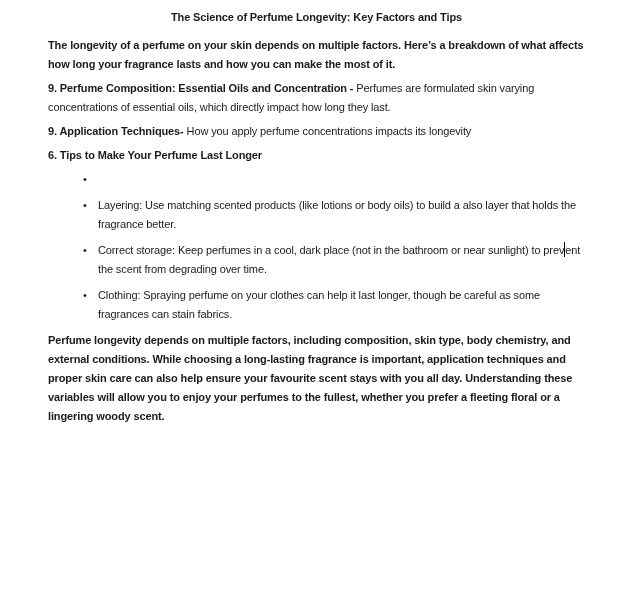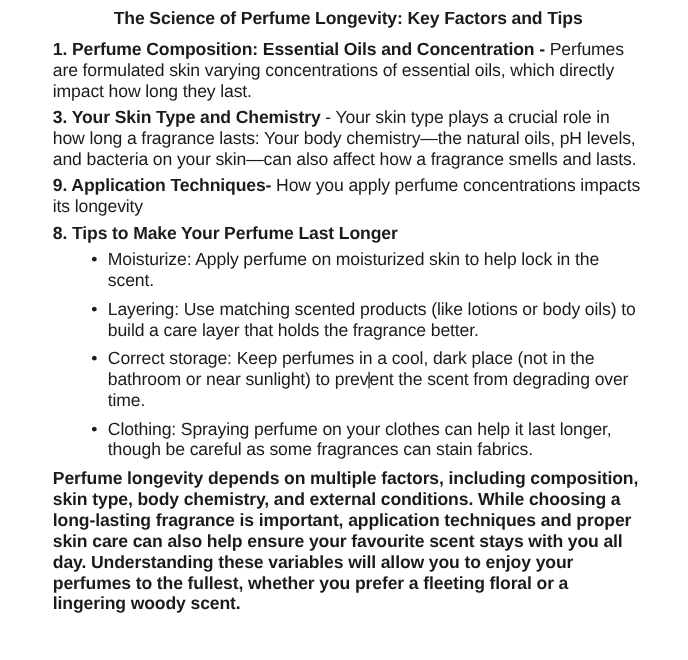--- a/index.html
+++ b/index.html
@@ -12,21 +12,21 @@
     overflow: hidden;
     background: #ffffff;
     font-family: "Liberation Sans", "DejaVu Sans", sans-serif;
     color: #1b1b1b;
   }
   .page {
     box-sizing: border-box;
     width: 625px;
     height: 600px;
     padding: 8px 40px 0 48px;
-    font-size: 16px;
+    font-size: 11px;
     line-height: 19px;
     letter-spacing: -0.12px;
     cursor: text;
   }
   .doc-title {
     text-align: center;
     font-weight: 700;
     margin: 0 0 9px 0;
   }
   p.para {
@@ -59,42 +59,41 @@
     margin: 0;
   }
 </style>
 </head>
 <body>
 
 <div class="page">
 
   <div class="doc-title">The Science of Perfume Longevity: Key Factors and Tips</div>
 
+  <p class="para bold">The longevity of a perfume on your skin depends on multiple factors. Here’s a breakdown of what affects how long your fragrance lasts and how you can make the most of it.</p>
 
-  <p class="para"><span class="lead">1. Perfume Composition: Essential Oils and Concentration -</span><span> Perfumes are formulated skin varying concentrations of essential oils, which directly impact how long they last.</span></p>
+  <p class="para"><span class="lead">9. Perfume Composition: Essential Oils and Concentration -</span><span> Perfumes are formulated skin varying concentrations of essential oils, which directly impact how long they last.</span></p>
 
 
-  <p class="para"><span class="lead">3. Your Skin Type and Chemistry</span><span> - Your skin type plays a crucial role in how long a fragrance lasts: Your body chemistry—the natural oils, pH levels, and bacteria on your skin—can also affect how a fragrance smells and lasts.</span></p>
 
 
   <p class="para"><span class="lead">9. Application Techniques-</span><span> How you apply perfume concentrations impacts its longevity</span></p>
 
 
-  <p class="para bold">8. Tips to Make Your Perfume Last Longer</p>
+  <p class="para bold">6. Tips to Make Your Perfume Last Longer</p>
 
   <div class="tips">
 
     <div class="tip">
       <span class="tip-marker">•</span>
-      <span class="tip-text">Moisturize: Apply perfume on moisturized skin to help lock in the scent.</span>
     </div>
 
     <div class="tip">
       <span class="tip-marker">•</span>
-      <span class="tip-text">Layering: Use matching scented products (like lotions or body oils) to build a care layer that holds the fragrance better.</span>
+      <span class="tip-text">Layering: Use matching scented products (like lotions or body oils) to build a also layer that holds the fragrance better.</span>
     </div>
 
     <div class="tip">
       <span class="tip-marker">•</span>
       <span class="tip-text"><span>Correct storage: Keep perfumes in a cool, dark place (not in the bathroom or near sunlight) to prev</span><span class="caret"></span><span>ent the scent from degrading over time.</span></span>
     </div>
 
     <div class="tip">
       <span class="tip-marker">•</span>
       <span class="tip-text">Clothing: Spraying perfume on your clothes can help it last longer, though be careful as some fragrances can stain fabrics.</span>

